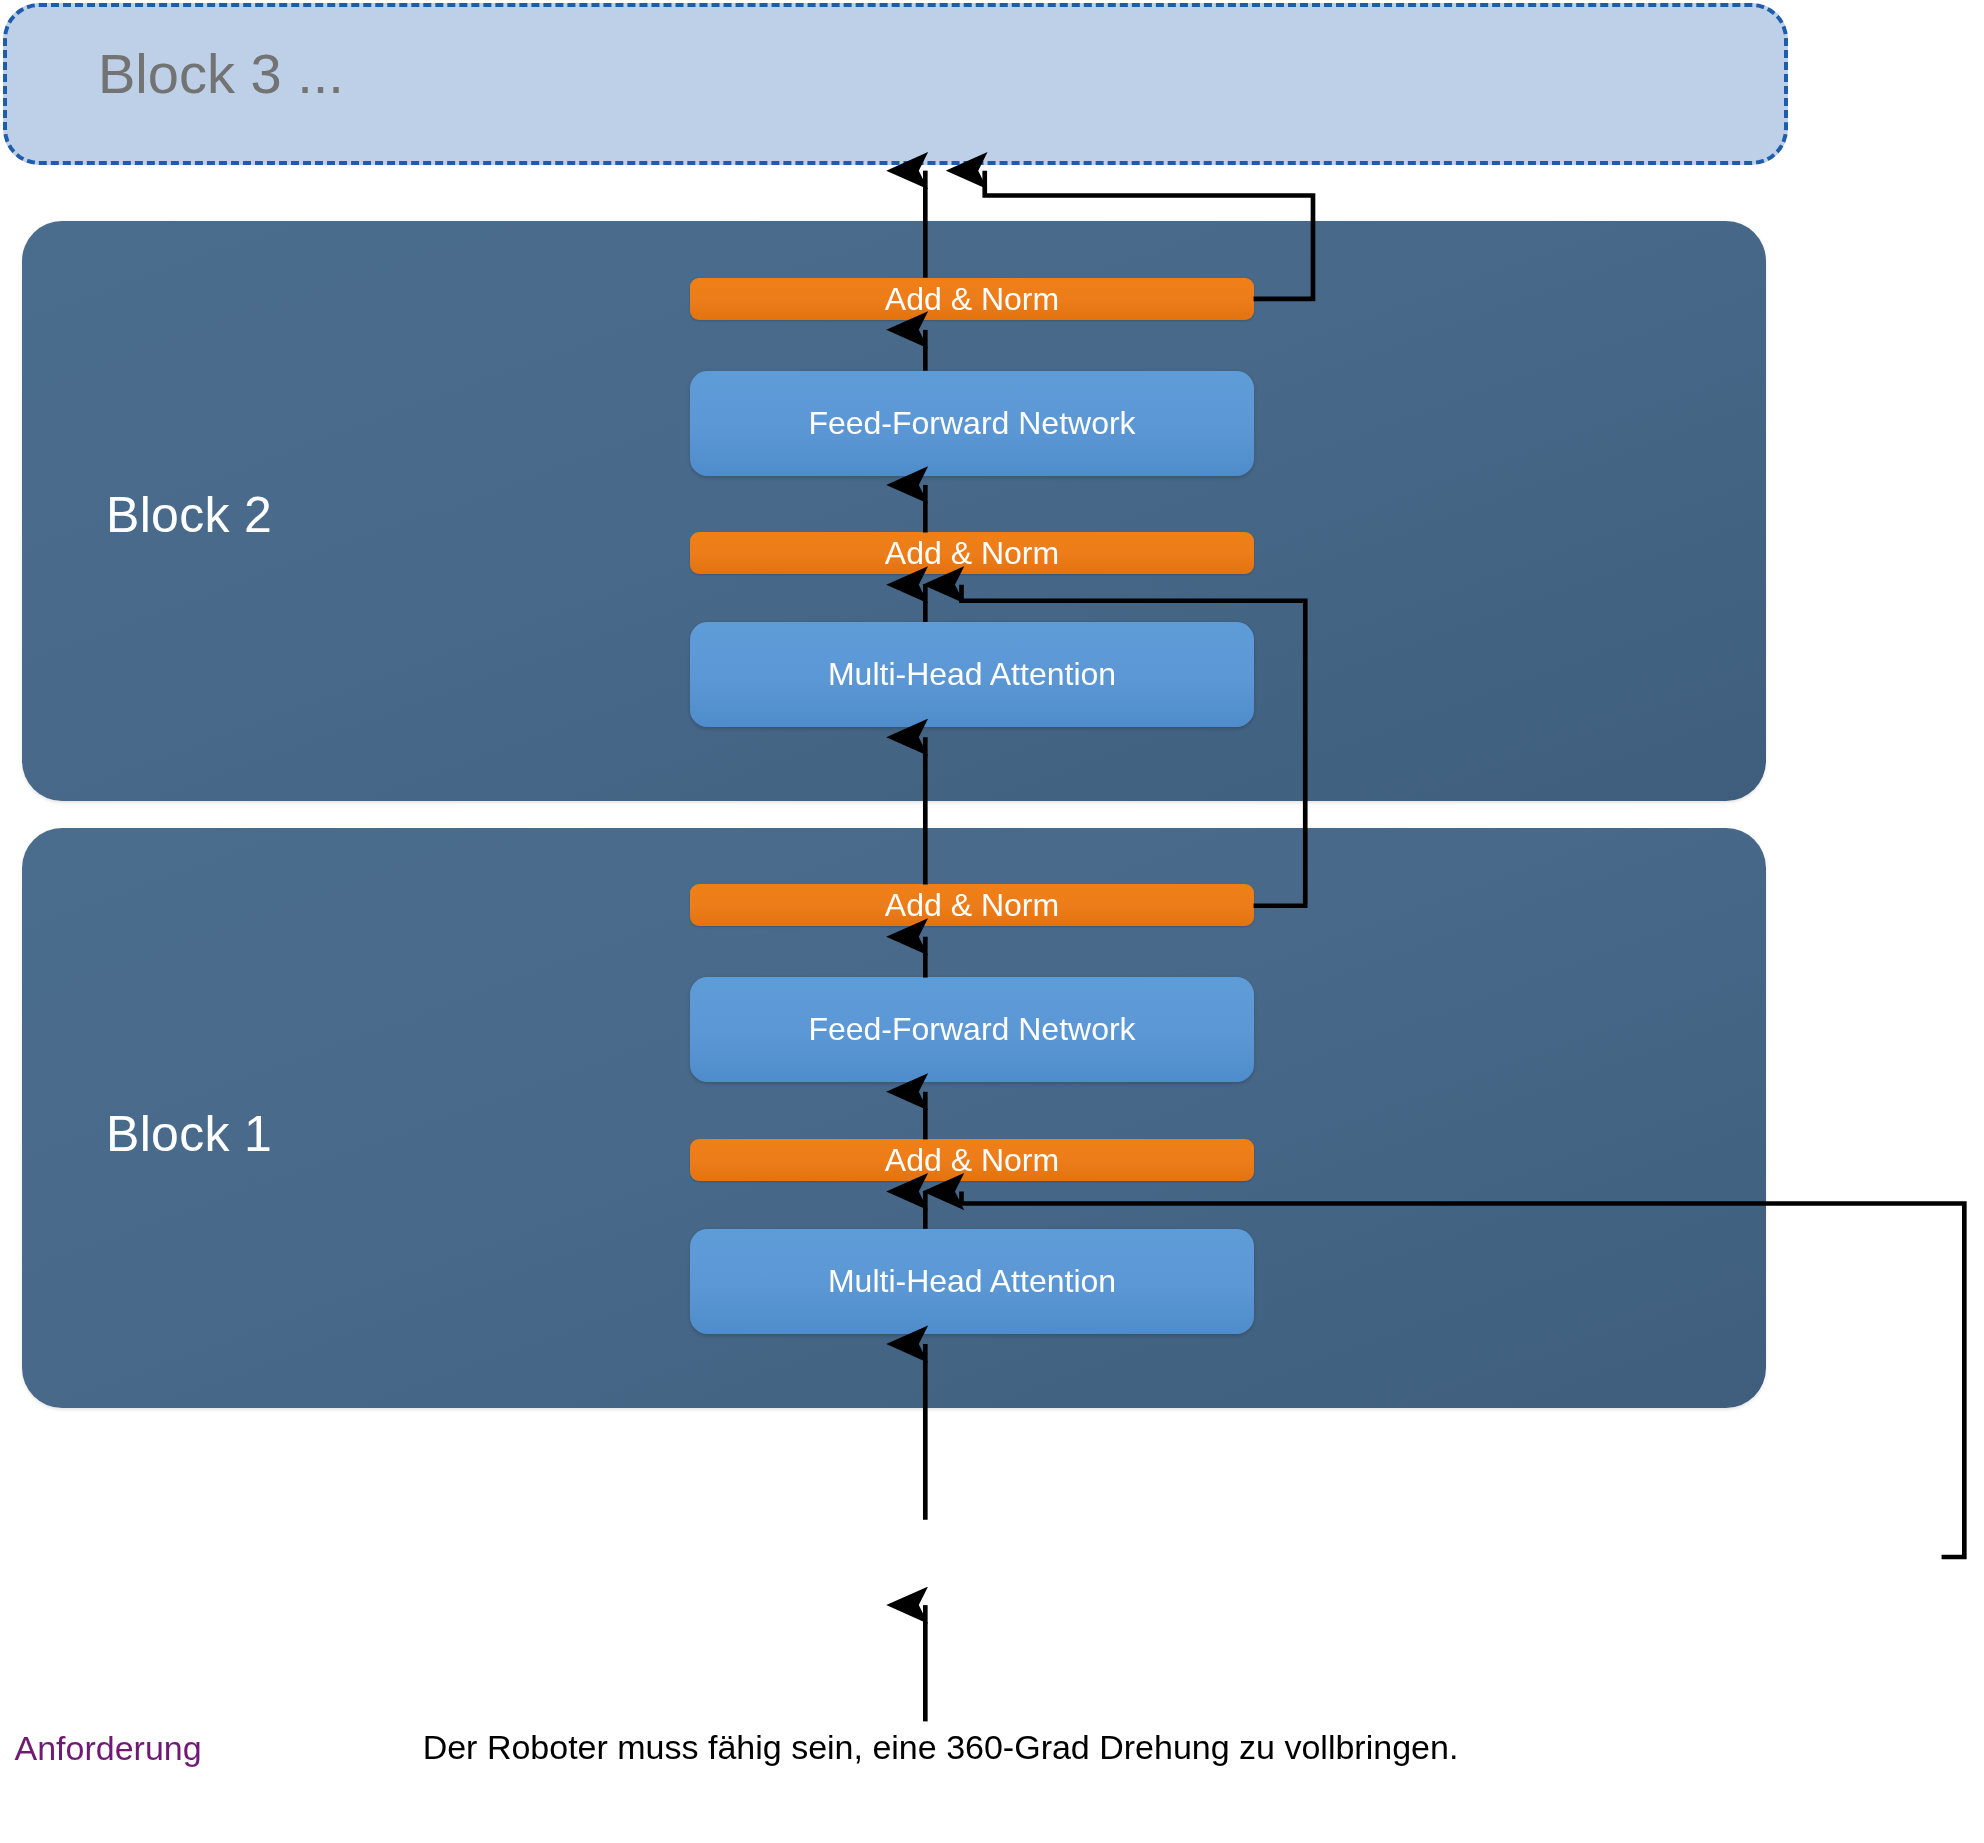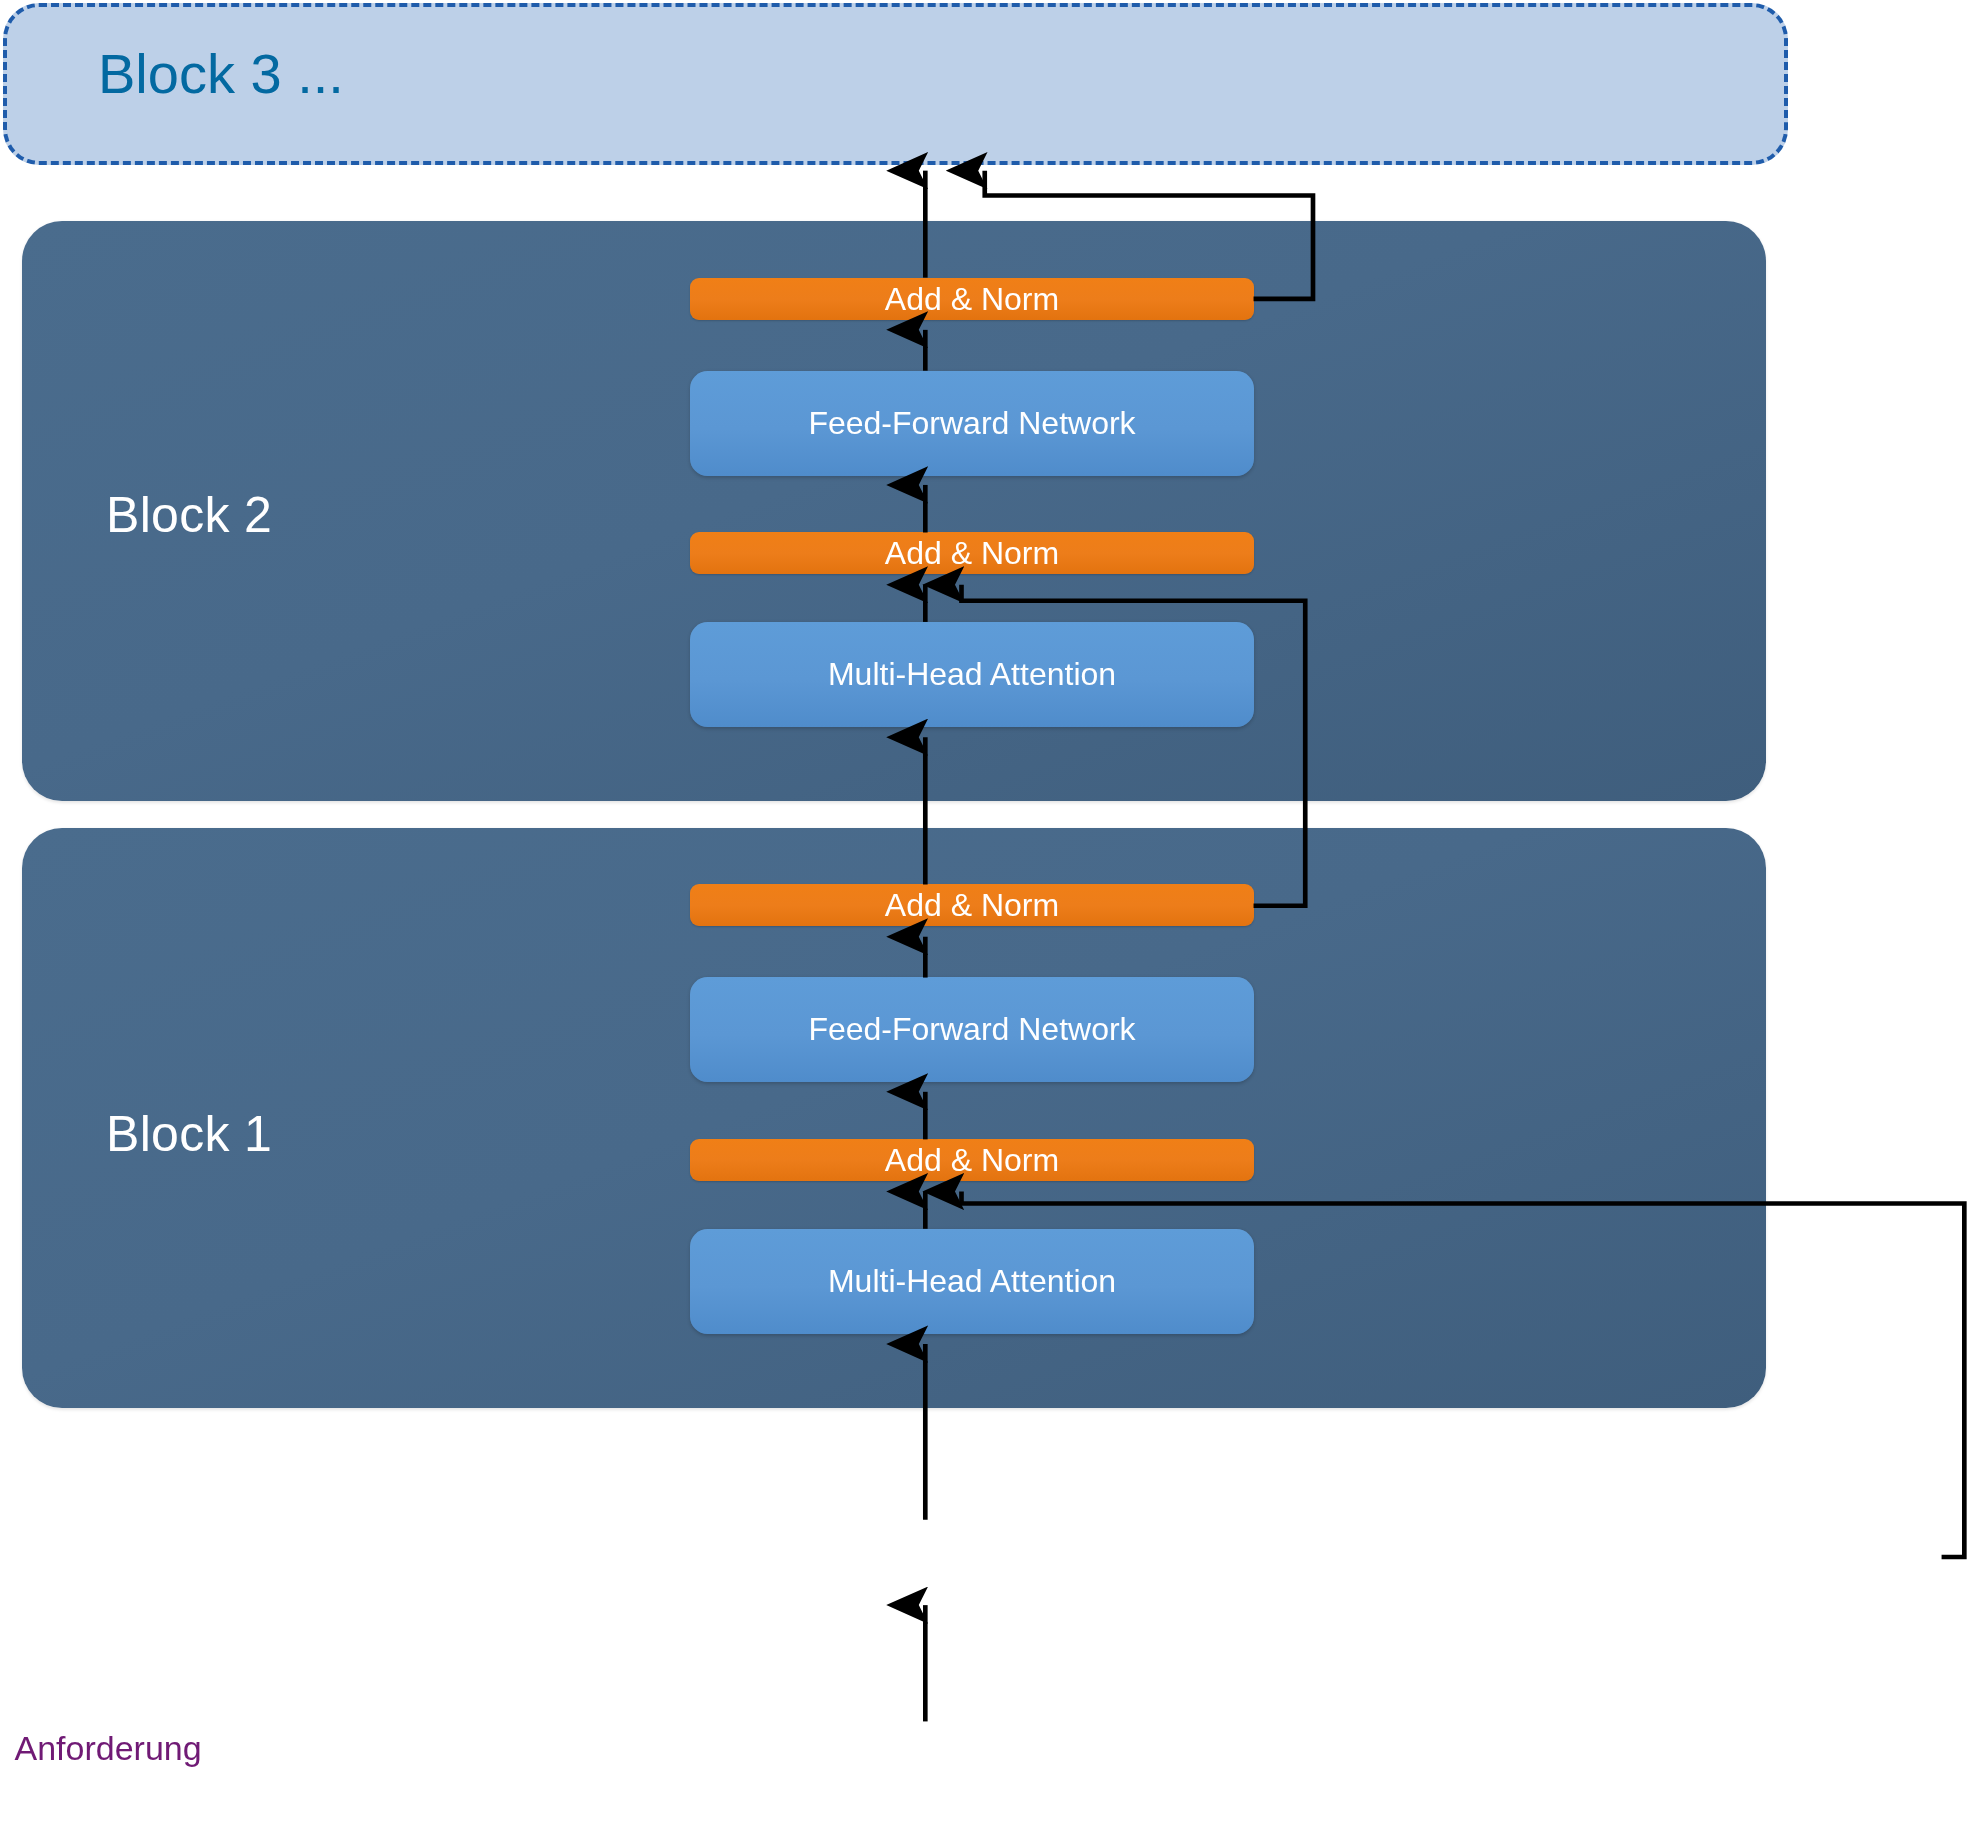--- a/index.html
+++ b/index.html
@@ -35,21 +35,21 @@
   .block-label {
     position: absolute;
     color: #ffffff;
     font-size: 50px;
     font-weight: 400;
     letter-spacing: 0.3px;
     white-space: nowrap;
   }
   .block3-label {
     position: absolute;
-    color: #0369a1;
+    color: #737373;
     font-size: 56px;
     font-weight: 400;
     white-space: nowrap;
   }
   
   .node {
     position: absolute;
     display: flex;
     align-items: center;
     justify-content: center;
@@ -128,20 +128,21 @@
   <div class="node node-addnorm" style="left:690px; top:884px; width:564px; height:42px;">Add &amp; Norm</div>
 
   <div class="node node-blue" style="left:690px; top:977px; width:564px; height:105px;">Feed-Forward Network</div>
 
   <div class="node node-addnorm" style="left:690px; top:1139px; width:564px; height:42px;">Add &amp; Norm</div>
 
   <div class="node node-blue" style="left:690px; top:1229px; width:564px; height:105px;">Multi-Head Attention</div>
 
 
   <div class="caption-label" style="left:14.5px; top:1729px;">Anforderung</div>
+  <div class="caption-text" style="left:372px; top:1726px; width:1137px;">Der Roboter muss fähig sein, eine 360-Grad Drehung zu vollbringen.</div>
 
   <svg id="wires" viewBox="0 0 3840 3567">
     <defs>
       <marker id="ah" markerWidth="8" markerHeight="9" refX="4" refY="8.4" orient="auto" markerUnits="strokeWidth">
         <path d="M4,0 L8,9 L4,7 L0,9 Z" fill="#000000"></path>
       </marker>
     </defs>
 
     <g stroke="#000000" stroke-width="9" fill="none" stroke-linecap="butt" stroke-linejoin="miter">
 

